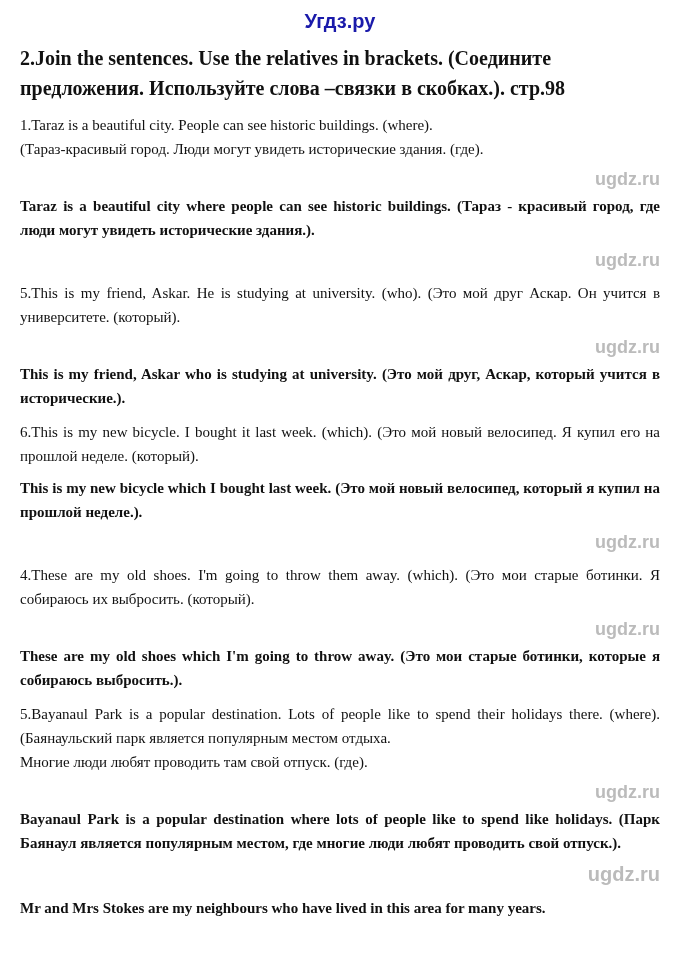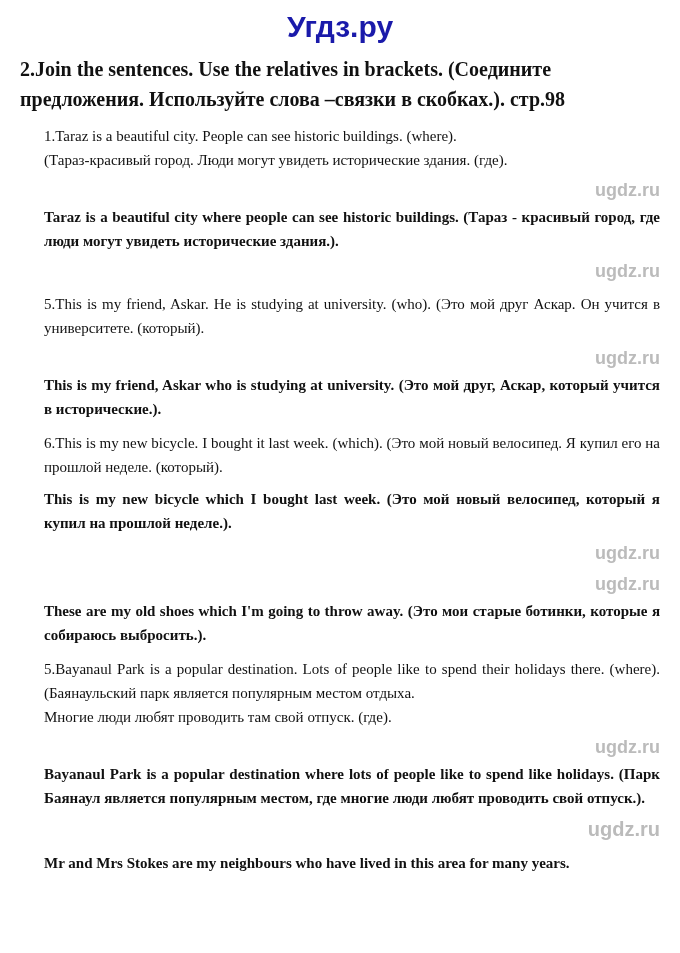--- a/index.html
+++ b/index.html
@@ -19,21 +19,21 @@
 
     .page-container {
       width: 680px;
       padding: 10px 20px 20px 20px;
       position: relative;
     }
 
     .site-title {
       text-align: center;
       font-family: Arial, sans-serif;
-      font-size: 30px;
+      font-size: 20px;
       font-weight: bold;
       color: #1a1aaa;
       margin-bottom: 10px;
     }
 
     .task-header {
       font-weight: bold;
       font-size: 20px;
       margin-bottom: 10px;
       line-height: 1.5;
@@ -59,21 +59,20 @@
 
     .watermark-inline {
       color: #bbbbbb;
       font-family: Arial, sans-serif;
       font-size: 18px;
       font-weight: bold;
     }
 
     .section {
       margin-bottom: 10px;
-      margin-left: 24px;
     }
 
     .wm-block {
       text-align: right;
       margin: 4px 0;
     }
   </style>
 </head>
 <body>
 
@@ -117,20 +116,23 @@
     </div>
     <div class="content-block answer">
       This is my new bicycle which  I bought last week. (Это мой новый велосипед, который я купил на прошлой неделе.).
     </div>
     <div class="wm-block">
       <span class="watermark-inline">ugdz.ru</span>
     </div>
   </div>
 
   <div class="section">
+    <div class="content-block">
+      4.These are my old shoes. I'm going to throw them away. (which). (Это мои старые ботинки. Я собираюсь их выбросить. (который).
+    </div>
     <div class="wm-block">
       <span class="watermark-inline">ugdz.ru</span>
     </div>
     <div class="content-block answer">
       These are my old shoes which I'm going to throw away. (Это мои старые ботинки, которые я собираюсь выбросить.).
     </div>
   </div>
 
   <div class="section">
     <div class="content-block">

